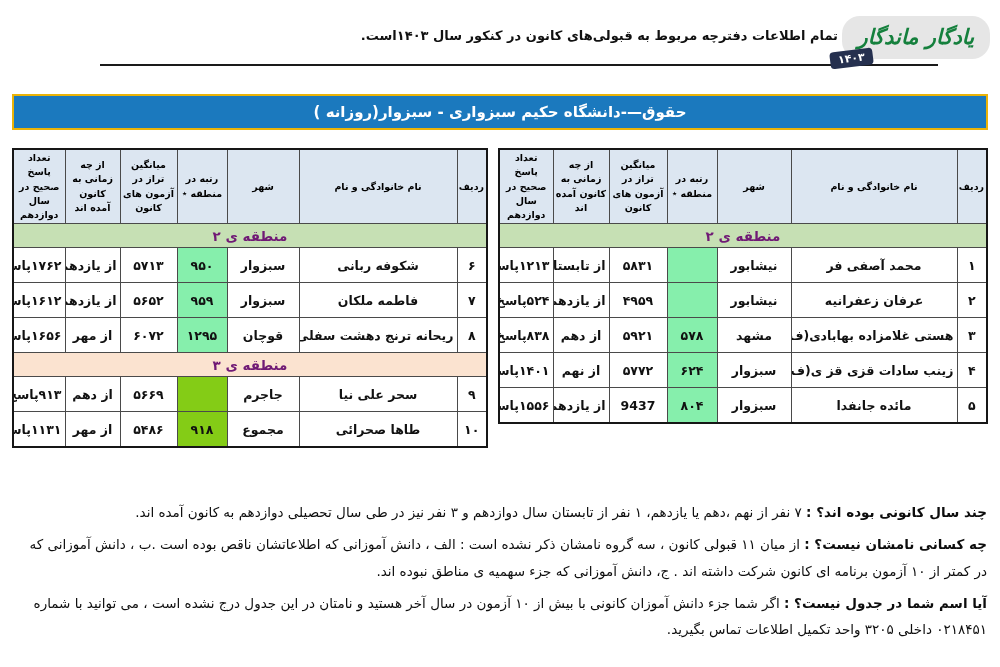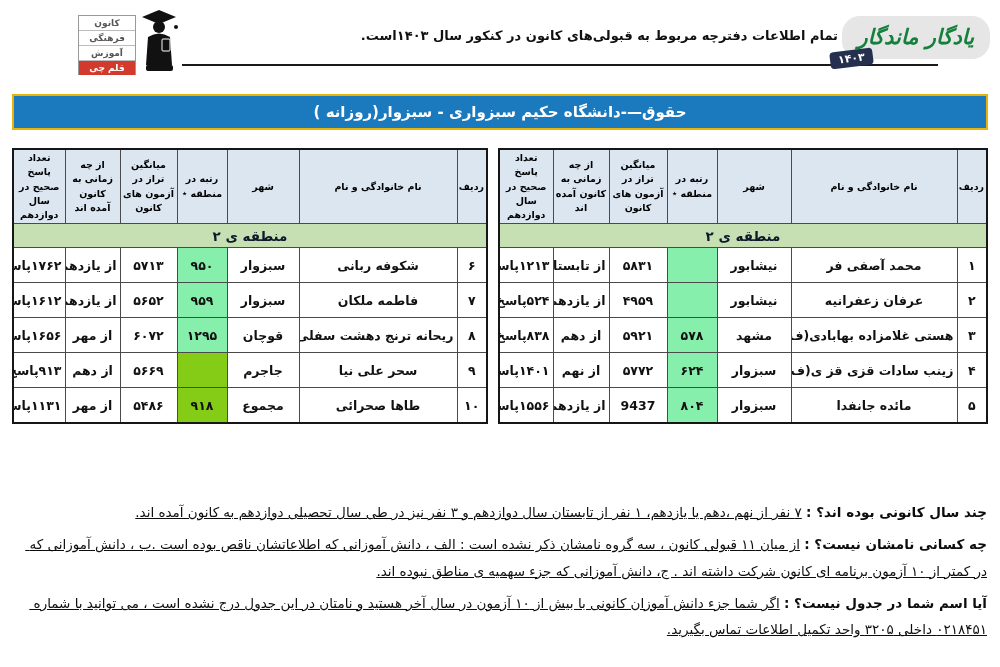--- a/index.html
+++ b/index.html
@@ -40,56 +40,39 @@
   
   .tables-wrap { position: absolute; top: 148px; left: 12px; right: 12px; display: flex; justify-content: space-between; align-items: flex-start; direction: rtl; }
   table.results { border-collapse: collapse; table-layout: fixed; border: 2px solid #161616; background: #fff; }
   table.results th, table.results td { border: 1px solid #4a4a4a; }
   table.results th {
     background: #dce6f1; color: #000; font-size: 9.5px; font-weight: bold;
     height: 50px; padding: 1px 2px; text-align: center; line-height: 1.5;
   }
   table.results td { height: 35px; font-size: 12.5px; font-weight: bold; color: #111; text-align: center; padding: 0 3px; overflow: hidden; white-space: nowrap; }
   td.col-name { text-align: right; padding-right: 7px; font-size: 12px; }
-  tr.section-band td { height: 24px; font-size: 13.5px; font-weight: bold; color: #0f172a; }
+  tr.section-band td { height: 24px; font-size: 13.5px; font-weight: bold; color: #701a75; }
   tr.section-band.green td { background: #c6e0b4; }
   tr.section-band.peach td { background: #fbe3d0; }
   td.rank-green { background: #86efac; }
   td.rank-peach { background: #84cc16; }
 
   
   .footer-notes { position: absolute; top: 499px; right: 13px; left: 13px; text-align: right; color: #0d0d0d; }
   .footer-notes p { font-size: 13.5px; line-height: 1.95; margin-bottom: 6px; }
   .footer-notes b { font-weight: 800; }
-  .footer-notes span { white-space: pre-wrap; text-decoration: underline; }
+  .footer-notes span { white-space: pre-wrap; }
 </style>
 </head>
 <body>
 
 <div class="page">
 
   <div class="top-line"></div>
 
-  <div class="kanoon-logo">
-    <svg class="grad-figure" viewBox="0 0 46 72" xmlns="http://www.w3.org/2000/svg">
-      <polygon points="6,14 23,7 40,14 23,21" fill="#111"></polygon>
-      <rect x="21" y="17" width="4" height="6" fill="#111"></rect>
-      <circle cx="40" cy="24" r="2" fill="#111"></circle>
-      <circle cx="23" cy="24" r="6" fill="#111"></circle>
-      <path d="M12 34 Q23 27 34 34 L36 62 Q23 68 10 62 Z" fill="#111"></path>
-      <rect x="26" y="36" width="8" height="12" rx="1" fill="#111" stroke="#fff" stroke-width="1"></rect>
-      <rect x="10" y="62" width="27" height="6" rx="2" fill="#111"></rect>
-    </svg>
-    <div class="logo-textbox">
-      <div class="line">کانون</div>
-      <div class="line">فرهنگی</div>
-      <div class="line">آموزش</div>
-      <div class="logo-badge">قلم چی</div>
-    </div>
-  </div>
 
   <div class="note-block">
     <div class="note-main">توجه: تمام اطلاعات دفترچه مربوط به قبولی‌های کانون در کنکور سال ۱۴۰۳است.</div>
   </div>
 
   <div class="brand">
     <div class="brand-pill">
       <div class="brand-wordmark">یادگار ماندگار</div>
     </div>
     <div class="year-badge">۱۴۰۳</div>
@@ -217,20 +200,23 @@
           </tr>
           <tr>
             <td class="col-no">۸</td>
             <td class="col-name">ریحانه ترنج دهشت سفلی</td>
             <td class="col-city">قوچان</td>
             <td class="col-rank rank-green">۱۲۹۵</td>
             <td class="col-score">۶۰۷۲</td>
             <td class="col-since">از مهر</td>
             <td class="col-answers">۱۶۵۶پاسخ</td>
           </tr>
+          <tr class="section-band peach">
+            <td colspan="7">منطقه ی ۳</td>
+          </tr>
           <tr>
             <td class="col-no">۹</td>
             <td class="col-name">سحر علی نیا</td>
             <td class="col-city">جاجرم</td>
             <td class="col-rank rank-peach"></td>
             <td class="col-score">۵۶۶۹</td>
             <td class="col-since">از دهم</td>
             <td class="col-answers">۹۱۳پاسخ</td>
           </tr>
           <tr>

